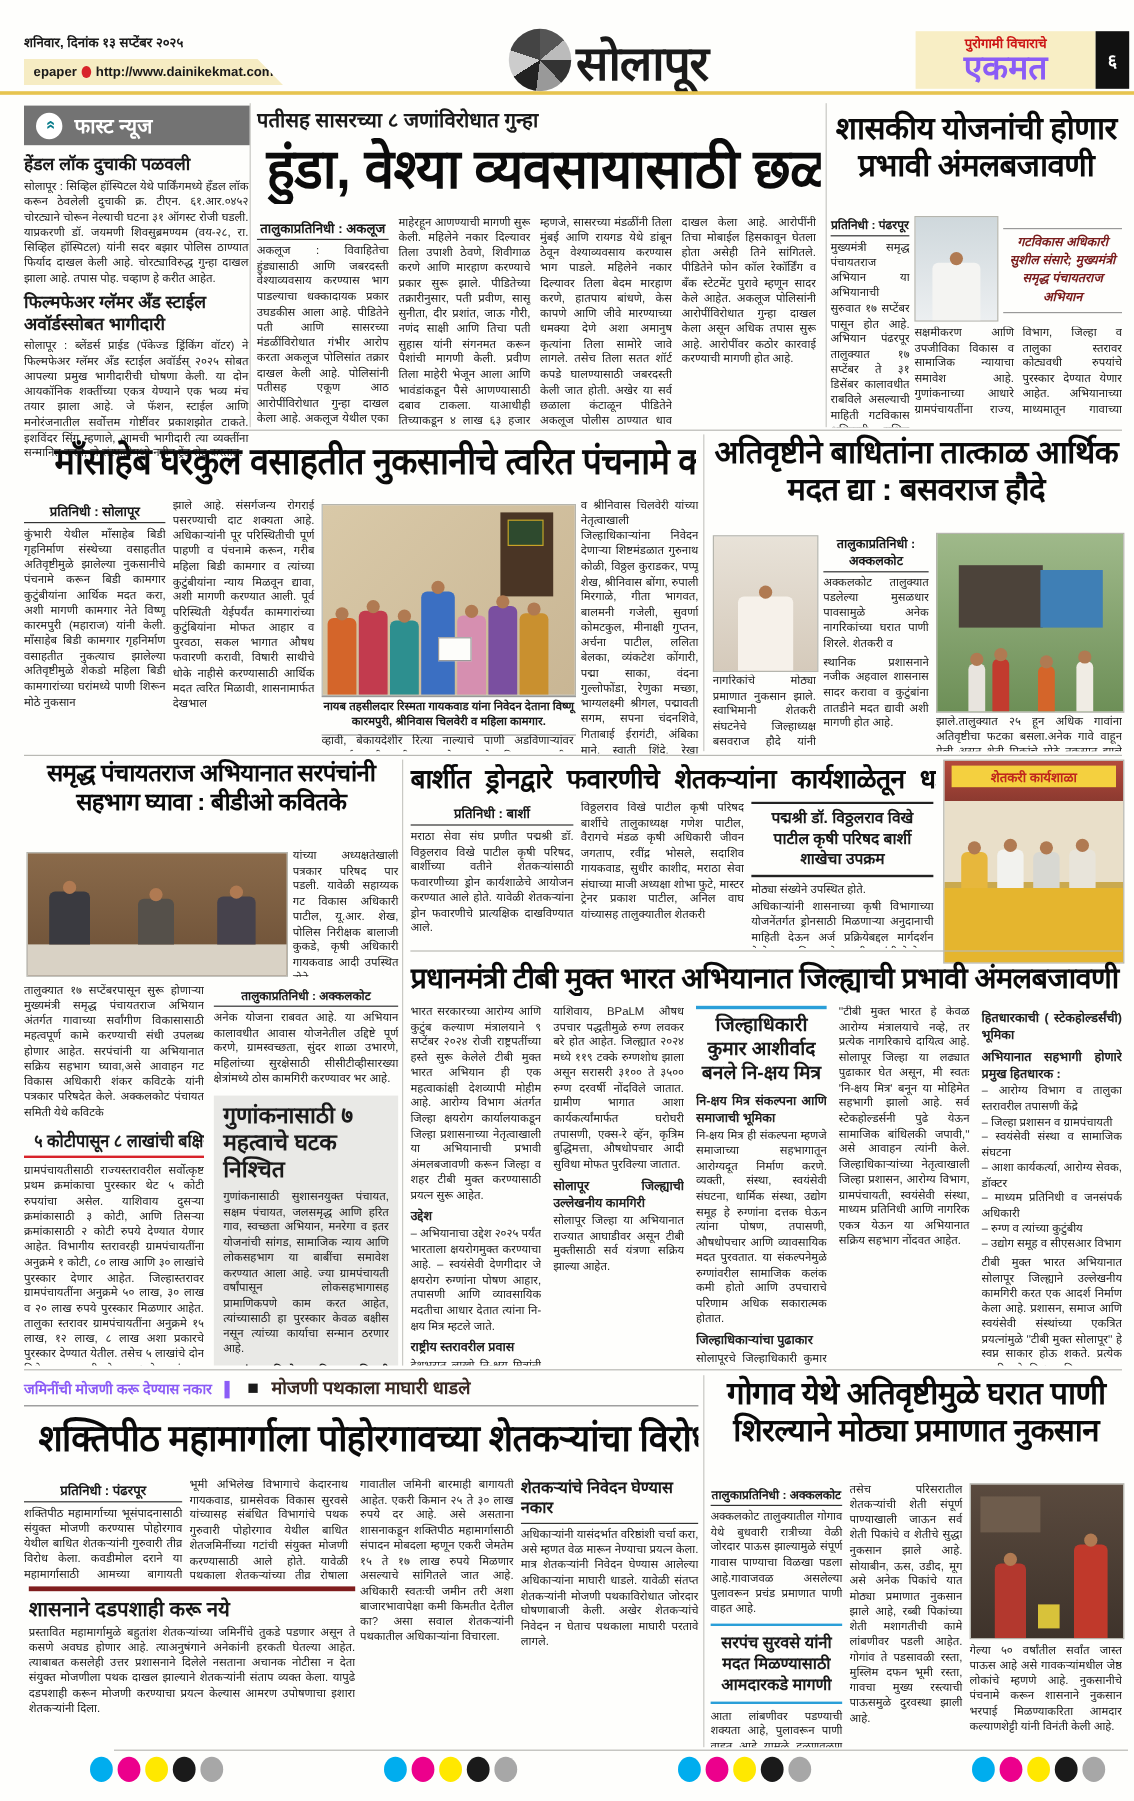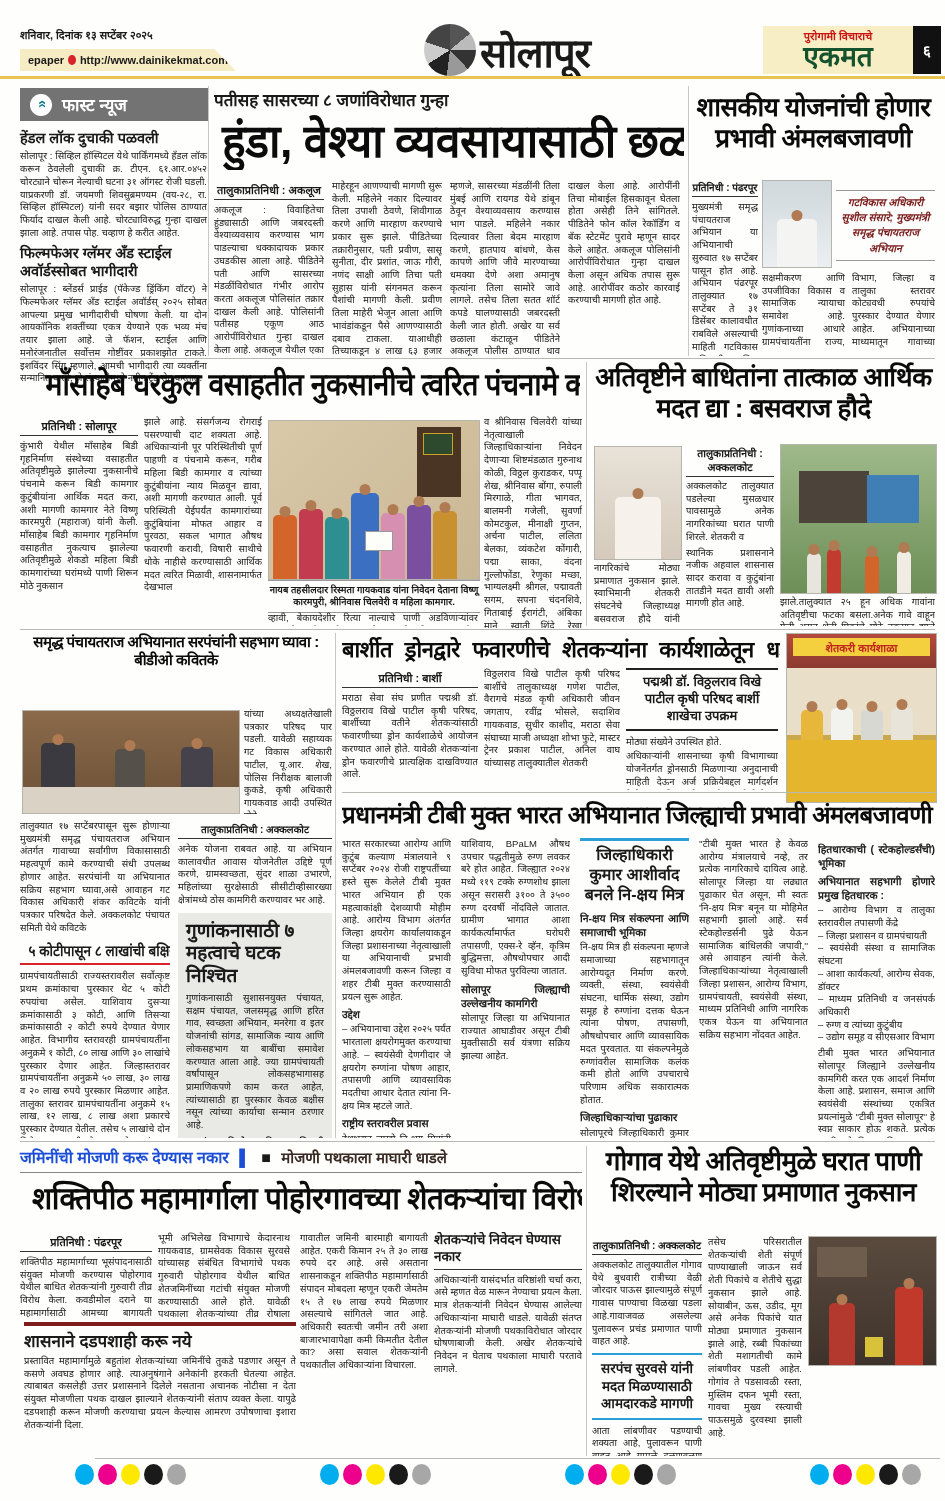--- a/index.html
+++ b/index.html
@@ -36,40 +36,40 @@
   .fnicon{width:22px;height:22px;border-radius:50%;background:#fff;color:#0a7d8c;display:flex;align-items:center;justify-content:center;
           font-weight:bold;font-size:14px;}
   .fnicon span{display:inline-block;transform:rotate(-90deg);letter-spacing:-2px;}
   .fn-item h3{margin:6px 0 3px;font-size:14.5px;line-height:1.2;}
   .dot{width:19px;height:21px;border-radius:50%;display:inline-block;margin-right:4px;}
   .c{background:#00adee}.m{background:#ec008c}.y{background:#ffe800}.k{background:#1a1a1a}.g{background:#a7a7a7}
   .capline{font-size:10.5px;font-weight:bold;font-style:italic;color:#7a1d1d;text-align:center;line-height:1.45;
            border-top:1px solid #999;border-bottom:1px solid #999;padding:4px 0;}
   .boxedsub{border-top:2.5px solid #222;border-bottom:2.5px solid #222;font-weight:bold;font-size:13px;text-align:center;
             padding:4px 2px;line-height:1.3;margin-bottom:5px;}
-  .kick-red{color:#1d4ed8;font-weight:bold;font-size:16px;}
+  .kick-red{color:#8b5cf6;font-weight:bold;font-size:12px;}
   .kick-blk{color:#3a2a24;font-weight:bold;font-size:15px;}
 </style>
 </head>
 <body>
 
 <div class="page">
 
   <div class="abs" style="left:20px;top:27px;font-size:11px;font-weight:bold;">शनिवार, दिनांक १३ सप्टेंबर २०२५</div>
   <div class="abs epaper" style="left:20px;top:49px;width:200px;height:22px;">
     <span style="font-weight:bold;font-size:11px;">epaper</span>
     <span style="width:10px;height:10px;border-radius:50%;background:#d8232a;display:inline-block;"></span>
     <span style="font-weight:bold;font-size:11px;">http://www.dainikekmat.com</span>
   </div>
   <div class="abs" style="left:424px;top:24px;width:52px;height:52px;border-radius:50%;
        background:conic-gradient(#555 0 14%,#bbb 14% 25%,#333 25% 38%,#999 38% 52%,#222 52% 66%,#ccc 66% 80%,#444 80% 100%);"></div>
   <div class="abs" style="left:480px;top:24px;font-size:40px;font-weight:bold;letter-spacing:-1px;">सोलापूर</div>
   <div class="abs brandbox" style="left:763px;top:26px;width:150px;height:48px;">
     <div style="color:#cc1414;font-size:11px;font-weight:bold;padding-top:2px;">पुरोगामी विचाराचे</div>
-    <div style="color:#14532d;font-size:28px;font-weight:bold;line-height:1;">एकमत</div>
+    <div style="color:#8b5cf6;font-size:28px;font-weight:bold;line-height:1;">एकमत</div>
   </div>
   <div class="abs pagenum" style="left:913px;top:26px;width:28px;height:48px;font-size:15px;">६</div>
   <div class="abs" style="left:0;top:76px;width:945px;height:3px;background:#e7c44f;"></div>
 
   <div class="abs vrule" style="left:208px;top:86px;height:270px;"></div>
   <div class="abs vrule" style="left:688px;top:86px;height:270px;"></div>
 
   <div class="abs fnhead" style="left:20px;top:88px;width:168px;height:33px;">
     <span class="fnicon">
         <span>»</span>
@@ -170,21 +170,21 @@
     <span class="pp" style="left:46px;width:14px;height:44px;background:#c23b2e;"></span>
     <span class="pp" style="left:84px;width:14px;height:38px;background:#d4652a;"></span>
     <span class="pp" style="left:116px;width:14px;height:42px;background:#f0ece4;"></span>
   </div>
   <div class="abs tx" style="left:594px;top:562px;width:86px;height:62px;overflow:hidden;">नागरिकांचे मोठ्या प्रमाणात नुकसान झाले. स्वाभिमानी शेतकरी संघटनेचे जिल्हाध्यक्ष बसवराज हौदे यांनी बाधित गावांची पाहणी केली.</div>
   <div class="abs tx" style="left:780px;top:596px;width:155px;height:30px;overflow:hidden;">झाले.तालुक्यात २५ हून अधिक गावांना अतिवृष्टीचा फटका बसला.अनेक गावे वाहून गेली असून शेती पिकांचे मोठे नुकसान झाले आहे. शासनाने तातडीने पंचनामे करून बाधितांना तात्काळ आर्थिक मदत द्यावी, अशी मागणी हौदे यांनी जिल्हाधिकाऱ्यांकडे केली आहे.</div>
 
   <div class="abs hrule" style="left:20px;top:629px;width:915px;"></div>
   <div class="abs vrule" style="left:335px;top:633px;height:505px;"></div>
 
-  <div class="abs hl2" style="left:20px;top:633px;width:312px;font-size:15px;">समृद्ध पंचायतराज अभियानात सरपंचांनी सहभाग घ्यावा : बीडीओ कवितके</div>
+  <div class="abs hl2" style="left:20px;top:633px;width:312px;font-size:20px;">समृद्ध पंचायतराज अभियानात सरपंचांनी सहभाग घ्यावा : बीडीओ कवितके</div>
   <div class="photo" style="left:22px;top:710px;width:216px;height:102px;background:linear-gradient(#8a6a4a,#6b4f36);">
     <span style="position:absolute;left:0;bottom:0;width:100%;height:26px;background:#d9d2c5;"></span>
     <span class="pp" style="left:18px;bottom:26px;width:34px;height:44px;background:#3a3a40;"></span>
     <span class="pp" style="left:92px;bottom:26px;width:30px;height:38px;background:#55504a;"></span>
     <span class="pp" style="left:158px;bottom:26px;width:32px;height:40px;background:#46424c;"></span>
   </div>
   <div class="abs" style="left:244px;top:708px;width:88px;height:106px;overflow:hidden;">
     <div class="tx">यांच्या अध्यक्षतेखाली पत्रकार परिषद पार पडली. यावेळी सहाय्यक गट विकास अधिकारी पाटील, यू.आर. शेख, पोलिस निरीक्षक बालाजी कुकडे, कृषी अधिकारी गायकवाड आदी उपस्थित होते.</div>
   </div>
   <div class="abs" style="left:20px;top:820px;width:150px;height:318px;overflow:hidden;">
@@ -314,20 +314,23 @@
   </div>
   <div class="abs" style="left:708px;top:1236px;width:94px;height:220px;overflow:hidden;">
     <div class="tx">तसेच परिसरातील शेतकऱ्यांची शेती संपूर्ण पाण्याखाली जाऊन सर्व शेती पिकांचे व शेतीचे सुद्धा नुकसान झाले आहे. सोयाबीन, ऊस, उडीद, मूग असे अनेक पिकांचे यात मोठ्या प्रमाणात नुकसान झाले आहे, रब्बी पिकांच्या शेती मशागतीची कामे लांबणीवर पडली आहेत. गोगांव ते पडसावळी रस्ता, मुस्लिम दफन भूमी रस्ता, गावचा मुख्य रस्त्याची पाऊसमुळे दुरवस्था झाली आहे.</div>
   </div>
   <div class="photo" style="left:808px;top:1236px;width:127px;height:128px;background:linear-gradient(#5a4a3e,#3e332b);">
     <span style="position:absolute;left:8px;top:10px;width:50px;height:30px;background:#6e5c4c;"></span>
     <span class="pp" style="left:20px;width:26px;height:62px;background:#b3382e;"></span>
     <span class="pp" style="left:86px;width:28px;height:78px;background:#c0392b;"></span>
     <span style="position:absolute;left:56px;bottom:8px;width:18px;height:20px;background:#d8c23a;"></span>
   </div>
+  <div class="abs" style="left:808px;top:1370px;width:127px;height:86px;overflow:hidden;">
+    <div class="tx">गेल्या ५० वर्षांतील सर्वांत जास्त पाऊस आहे असे गावकऱ्यांमधील जेष्ठ लोकांचे म्हणणे आहे. नुकसानीचे पंचनामे करून शासनाने नुकसान भरपाई मिळण्याकरिता आमदार कल्याणशेट्टी यांनी विनंती केली आहे.</div>
+  </div>
 
   <div class="abs hrule" style="left:95px;top:1458px;width:845px;"></div>
   <div class="abs" style="left:75px;top:1464px;">
     <span class="dot c"></span><span class="dot m"></span><span class="dot y"></span><span class="dot k"></span><span class="dot g"></span>
   </div>
   <div class="abs" style="left:320px;top:1464px;">
     <span class="dot c"></span><span class="dot m"></span><span class="dot y"></span><span class="dot k"></span><span class="dot g"></span>
   </div>
   <div class="abs" style="left:565px;top:1464px;">
     <span class="dot c"></span><span class="dot m"></span><span class="dot y"></span><span class="dot k"></span><span class="dot g"></span>

